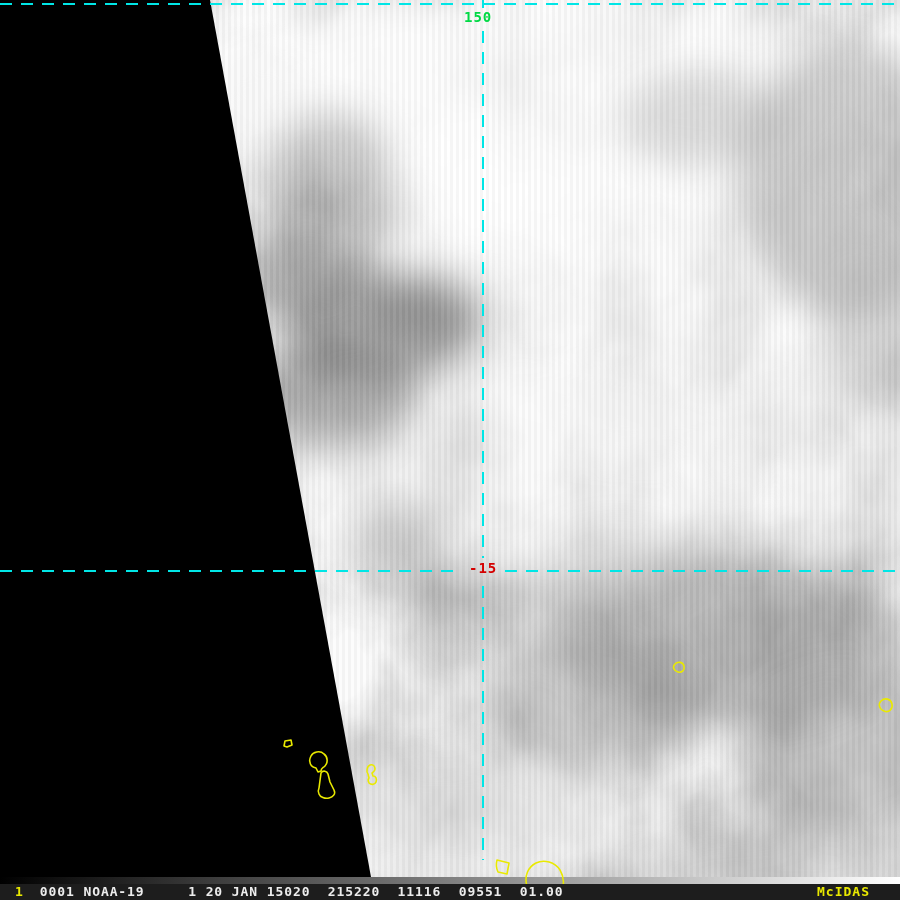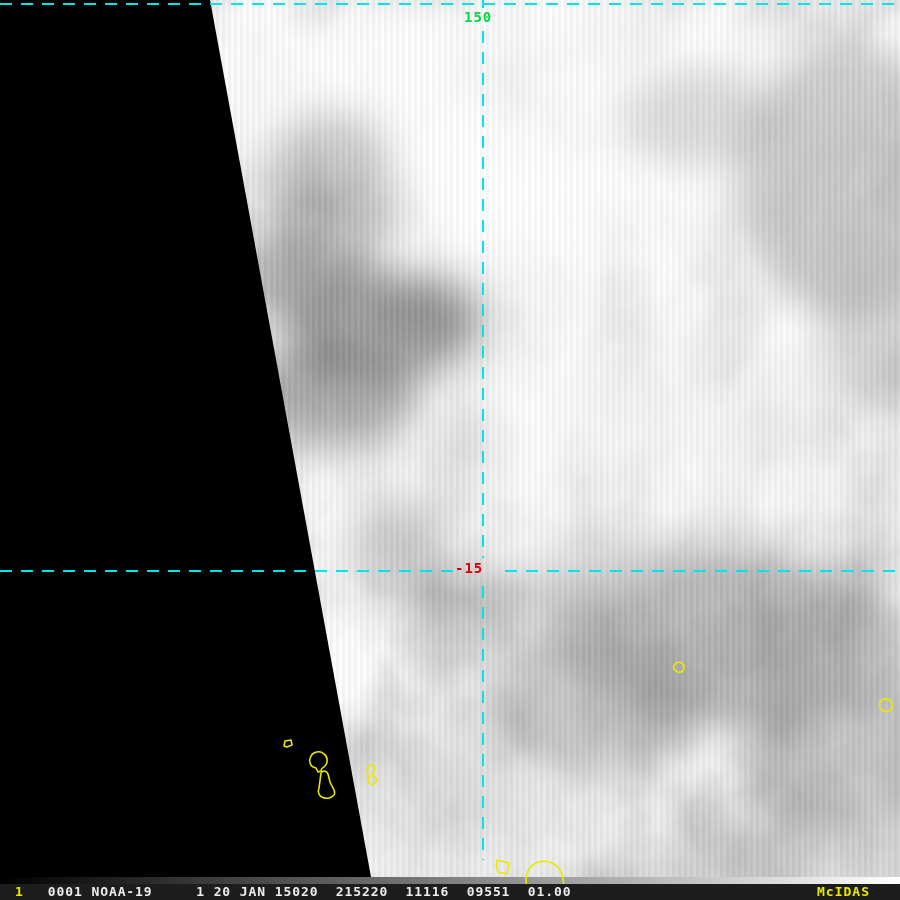--- a/index.html
+++ b/index.html
@@ -8,28 +8,28 @@
     background:#000;
     font-family:"DejaVu Sans Mono","Liberation Mono",monospace;
   }
   .image-area{position:absolute;left:0;top:0;width:900px;height:884px;}
   .image-area svg{display:block;}
   .geo-label{
     position:absolute;font-weight:bold;font-size:14px;letter-spacing:1px;
     text-shadow:0 0 0 rgba(0,0,0,0);user-select:none;white-space:pre;
   }
   .lon-label{left:464px;top:9px;color:#00d944;}
-  .lat-label{left:455px;top:560px;color:#d40000;}
+  .lat-label{left:469px;top:560px;color:#d40000;}
   .status-bar{
     position:absolute;left:0;bottom:0;width:900px;height:16px;
     background:#1d1d1d;display:flex;align-items:center;
     font-size:13px;font-weight:bold;white-space:pre;line-height:16px;
   }
   .frame-num{color:#e9e900;margin-left:15px;letter-spacing:1px;}
-  .info-text{color:#ededed;margin-left:24px;letter-spacing:0.9px;}
+  .info-text{color:#ededed;margin-left:16px;letter-spacing:0.9px;}
   .brand{color:#e9e900;margin-left:auto;margin-right:30px;letter-spacing:1px;}
 </style>
 </head>
 <body>
 
 <div class="screen">
 
   <div class="image-area">
     <svg width="900" height="884" viewBox="0 0 900 884" xmlns="http://www.w3.org/2000/svg">
       <defs>

